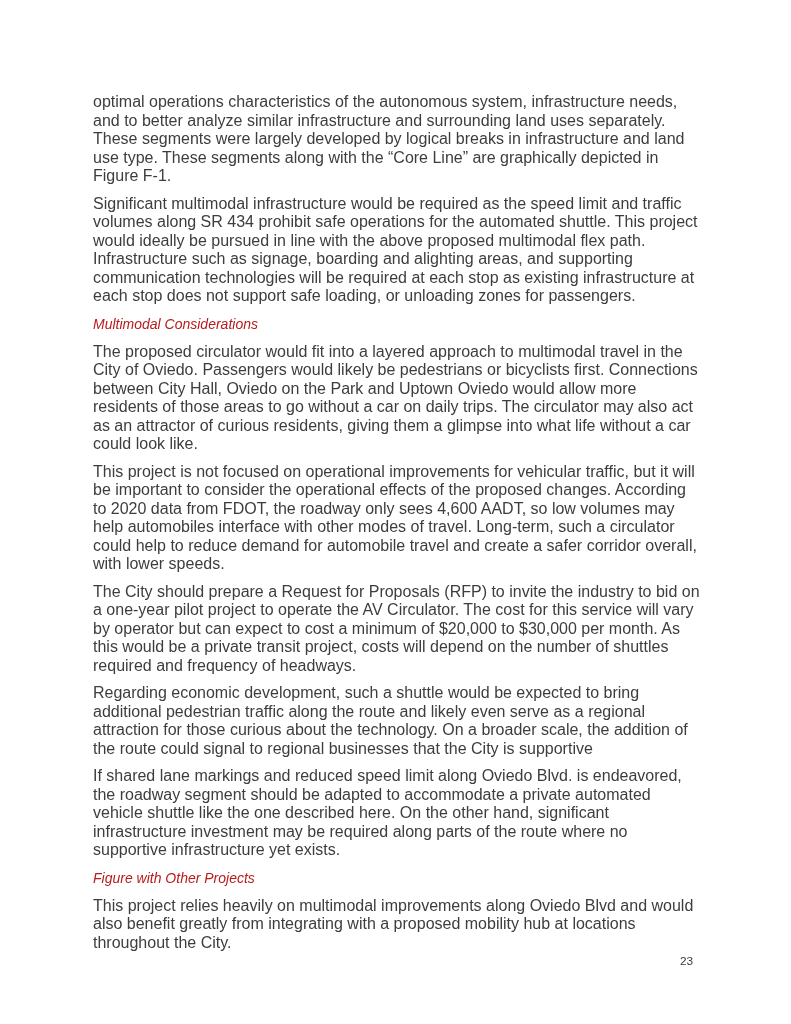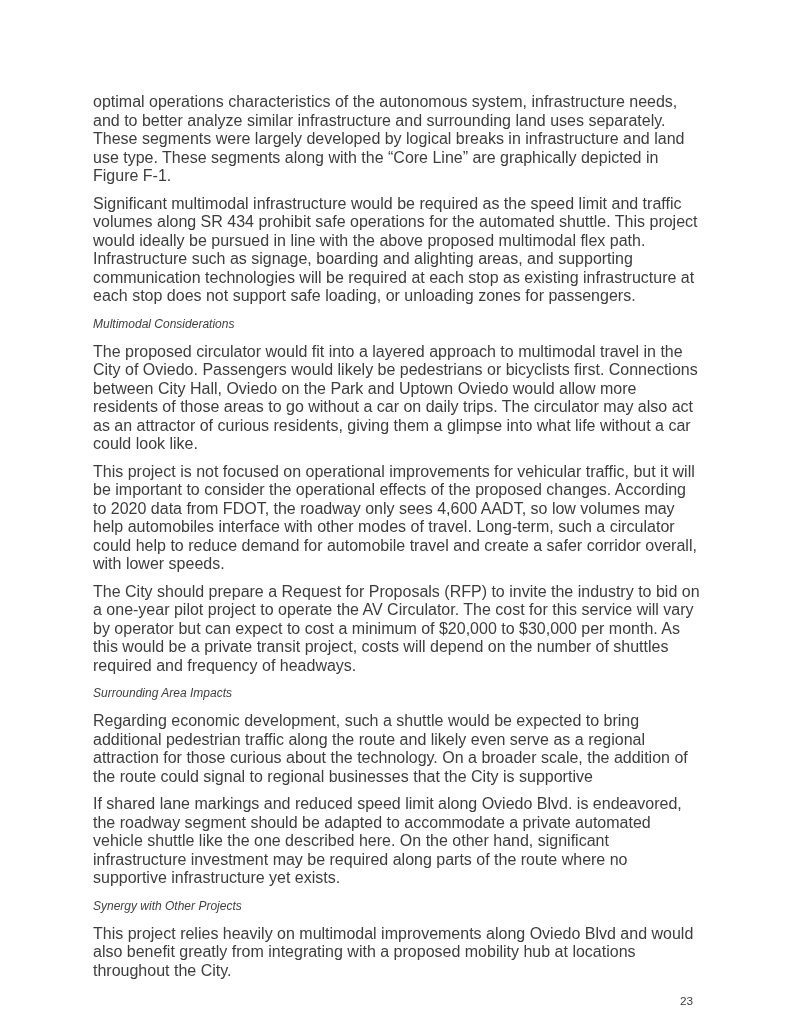--- a/index.html
+++ b/index.html
@@ -23,56 +23,54 @@
     width: 608px;
   }
   .para {
     font-size: 16px;
     line-height: 18.5px;
     margin: 0 0 9px 0;
     color: #3d3d3d;
     text-align: left;
   }
   .heading {
-    font-size: 12px;
+    font-size: 14px;
     line-height: 19px;
     font-style: italic;
     font-weight: normal;
     margin: 4px 0 9px 0;
-    color: #404040;
+    color: #b91c1c;
   }
   .page-number {
     position: absolute;
     top: 954px;
     left: 680px;
     font-size: 11.8px;
     color: #3d3d3d;
-    margin-top: 40px;
   }
 </style>
 </head>
 <body>
 
 <div class="page">
   <div class="content">
 
     <p class="para">optimal operations characteristics of the autonomous system, infrastructure needs, and to better analyze similar infrastructure and surrounding land uses separately. These segments were largely developed by logical breaks in infrastructure and land use type. These segments along with the “Core Line” are graphically depicted in Figure F-1.</p>
 
     <p class="para">Significant multimodal infrastructure would be required as the speed limit and traffic volumes along SR 434 prohibit safe operations for the automated shuttle. This project would ideally be pursued in line with the above proposed multimodal flex path. Infrastructure such as signage, boarding and alighting areas, and supporting communication technologies will be required at each stop as existing infrastructure at each stop does not support safe loading, or unloading zones for passengers.</p>
 
     <h3 class="heading">Multimodal Considerations</h3>
     <p class="para">The proposed circulator would fit into a layered approach to multimodal travel in the City of Oviedo. Passengers would likely be pedestrians or bicyclists first. Connections between City Hall, Oviedo on the Park and Uptown Oviedo would allow more residents of those areas to go without a car on daily trips. The circulator may also act as an attractor of curious residents, giving them a glimpse into what life without a car could look like.</p>
 
     <p class="para">This project is not focused on operational improvements for vehicular traffic, but it will be important to consider the operational effects of the proposed changes. According to 2020 data from FDOT, the roadway only sees 4,600 AADT, so low volumes may help automobiles interface with other modes of travel. Long-term, such a circulator could help to reduce demand for automobile travel and create a safer corridor overall, with lower speeds.</p>
 
     <p class="para">The City should prepare a Request for Proposals (RFP) to invite the industry to bid on a one-year pilot project to operate the AV Circulator.  The cost for this service will vary by operator but can expect to cost a minimum of $20,000 to $30,000 per month.  As this would be a private transit project, costs will depend on the number of shuttles required and frequency of headways.</p>
 
-    <h3 class="heading">Surrounding Area Impacts</h3>
     <p class="para">Regarding economic development, such a shuttle would be expected to bring additional pedestrian traffic along the route and likely even serve as a regional attraction for those curious about the technology. On a broader scale, the addition of the route could signal to regional businesses that the City is supportive</p>
     <p class="para">If shared lane markings and reduced speed limit along Oviedo Blvd. is endeavored, the roadway segment should be adapted to accommodate a private automated vehicle shuttle like the one described here. On the other hand, significant infrastructure investment may be required along parts of the route where no supportive infrastructure yet exists.</p>
 
-    <h3 class="heading">Synergy with Other Projects</h3>
+    <h3 class="heading">Figure with Other Projects</h3>
     <p class="para">This project relies heavily on multimodal improvements along Oviedo Blvd and would also benefit greatly from integrating with a proposed mobility hub at locations throughout the City.</p>
 
   </div>
 
   <div class="page-number">23</div>
 </div>
 
 </body></html>

